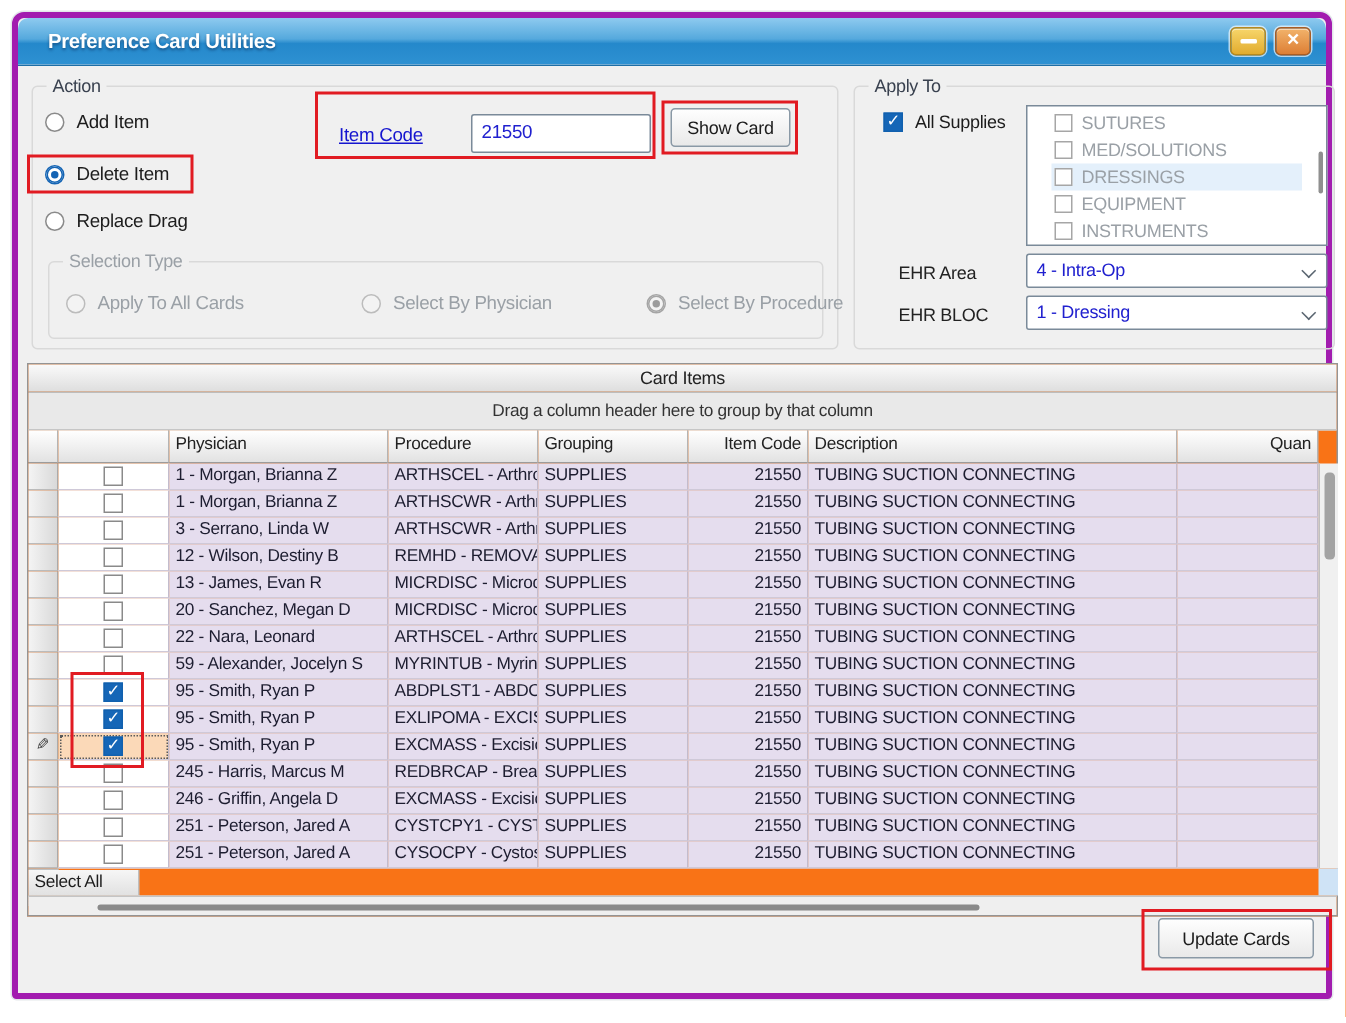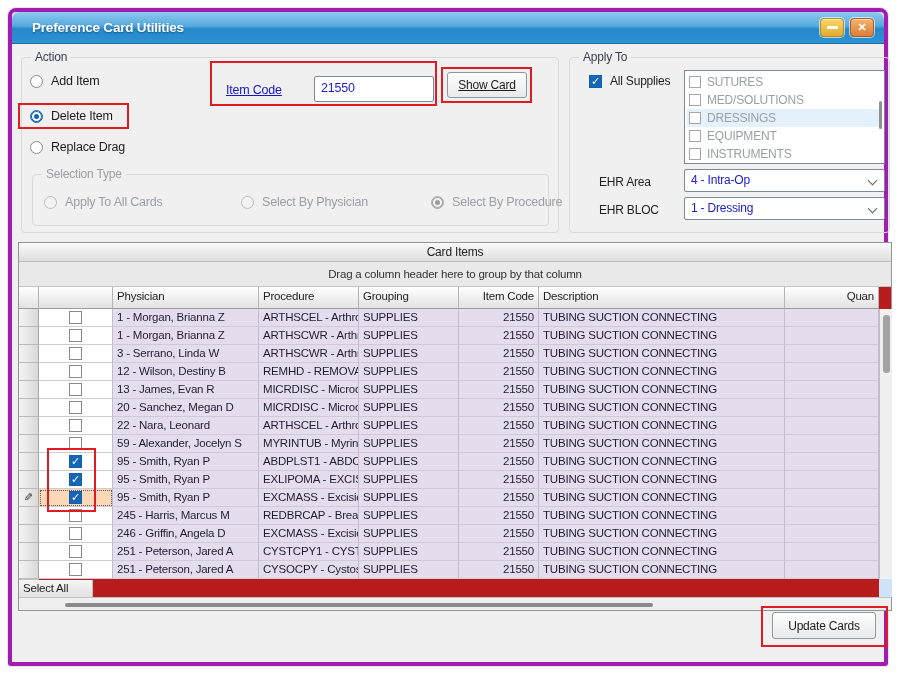--- a/index.html
+++ b/index.html
@@ -65,26 +65,26 @@
     display:flex; align-items:center; justify-content:center; cursor:pointer;
   }
   .combo {
     position:absolute; width:201px; height:23px; background:#fff; border:1px solid #7a8a99; border-radius:2px;
     font-size:12px; color:#2020cf; padding:3px 20px 0 6px; white-space:nowrap;
   }
   .chev { position:absolute; right:8px; top:7px; width:7px; height:7px;
     border-left:1.6px solid #5a6570; border-bottom:1.6px solid #5a6570; transform:rotate(-45deg); }
   .flabel { position:absolute; font-size:12px; color:#222; }
   
-  .listbox { position:absolute; left:672px; top:58px; width:201px; height:94px; background:#fff; border:1px solid #7a8a99; padding:2px 2px; overflow:hidden;text-align:right; }
+  .listbox { position:absolute; left:672px; top:58px; width:201px; height:94px; background:#fff; border:1px solid #7a8a99; padding:2px 16px; overflow:hidden;text-align:right; }
   .supitem { display:flex; align-items:center; gap:6px; height:18px; padding-left:2px; color:#9aa0a6; font-size:12px; }
   .supitem.hl { background:#e4f0fb; }
   .lb-scroll { position:absolute; right:2px; top:30px; width:3px; height:28px; background:#8f8f8f; border-radius:2px; }
   
-  .gridpanel { position:absolute; left:6px; top:230px; width:874px; height:369px; background:#b91c1c; border:1px solid #949494; }
+  .gridpanel { position:absolute; left:6px; top:230px; width:874px; height:369px; background:#f97316; border:1px solid #949494; }
   .gridtitle { height:19px; background:linear-gradient(#fafafa,#dedede); border-bottom:1px solid #bdbdbd;
     display:flex; align-items:center; justify-content:center; font-size:12px; color:#222; }
   .groupbar { height:25px; background:#e9e9e9; border-bottom:1px solid #c6c6c6;
     display:flex; align-items:center; justify-content:center; font-size:11.5px; color:#333; }
   .hdrrow { height:22px; display:flex; }
   .hcell { background:linear-gradient(#ffffff,#e2e2e2); border-right:1px solid #b4b4b4; border-bottom:1px solid #9c9c9c;
     font-size:11.5px; color:#222; padding:3px 4px 0 4px; white-space:nowrap; overflow:hidden; }
   .trow { display:flex; height:18px; }
   .cell { height:18px; border-right:1px solid #c3bccd; border-bottom:1px solid #cfc9d8;
     font-size:11.5px; line-height:16px; padding:0 4px; white-space:nowrap; overflow:hidden; }
@@ -134,21 +134,21 @@
     <span class="radio checked"></span>
     <span>Delete Item</span>
   </div>
   <div class="radiorow" style="left:18px; top:128px;">
     <span class="radio"></span>
     <span>Replace Drag</span>
   </div>
 
   <span class="link" style="position:absolute; left:214px; top:71px;">Item Code</span>
   <div class="textfield" style="left:302px; top:64px; width:120px; height:26px;">21550</div>
-  <div class="btn" style="left:435px; top:60px; width:80px; height:26px;text-decoration:underline;">Show Card</div>
+  <div class="btn" style="left:435px; top:60px; width:80px; height:26px;">Show Card</div>
 
   <div class="groupbox" style="left:20px; top:162px; width:517px; height:52px;">
     <span class="gb-label dim">Selection Type</span>
   </div>
   <div class="radiorow dim" style="left:32px; top:183px;">
     <span class="radio disabled"></span>
     <span>Apply To All Cards</span>
   </div>
   <div class="radiorow dim" style="left:229px; top:183px;">
     <span class="radio disabled"></span>

